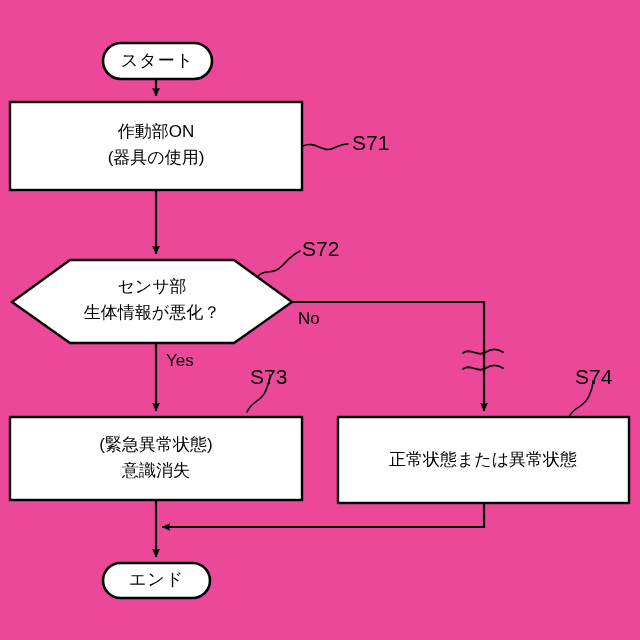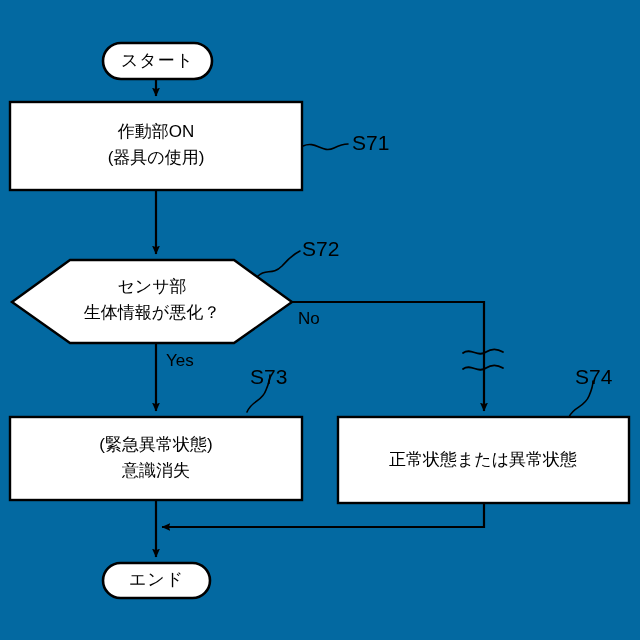--- a/index.html
+++ b/index.html
@@ -10,21 +10,21 @@
   body {
     width: 640px;
     height: 640px;
     font-family: "Liberation Sans", sans-serif;
     overflow: hidden;
   }
   #flowchart-canvas {
     position: relative;
     width: 640px;
     height: 640px;
-    background: #0369a1;
+    background: #ec4899;
   }
   svg.diagram {
     display: block;
     width: 640px;
     height: 640px;
   }
   .shape-stroke {
     fill: #ffffff;
     stroke: #000000;
     stroke-width: 2.4;

